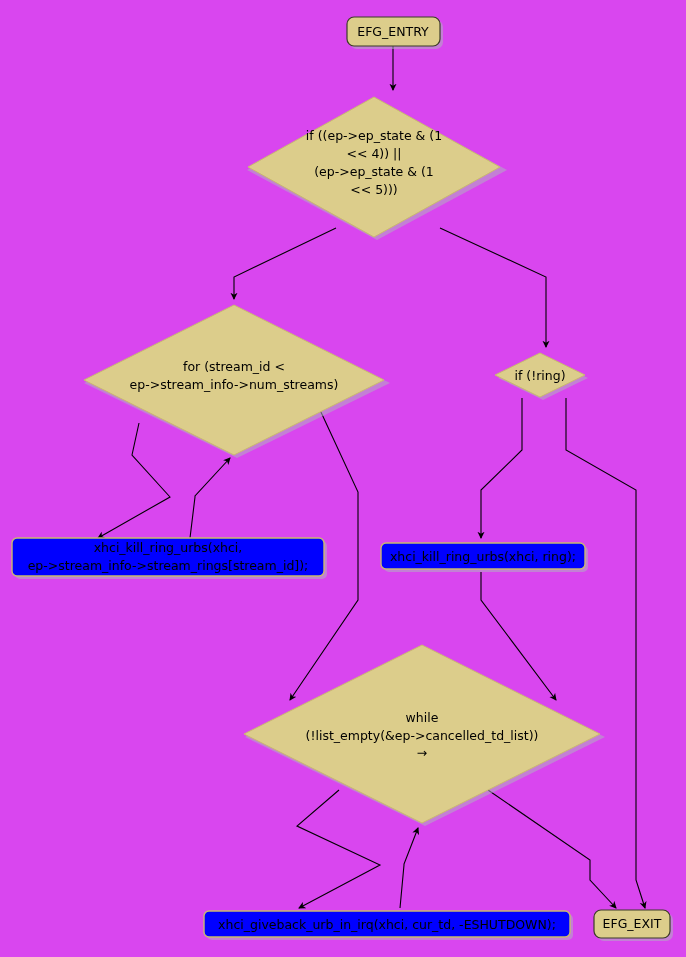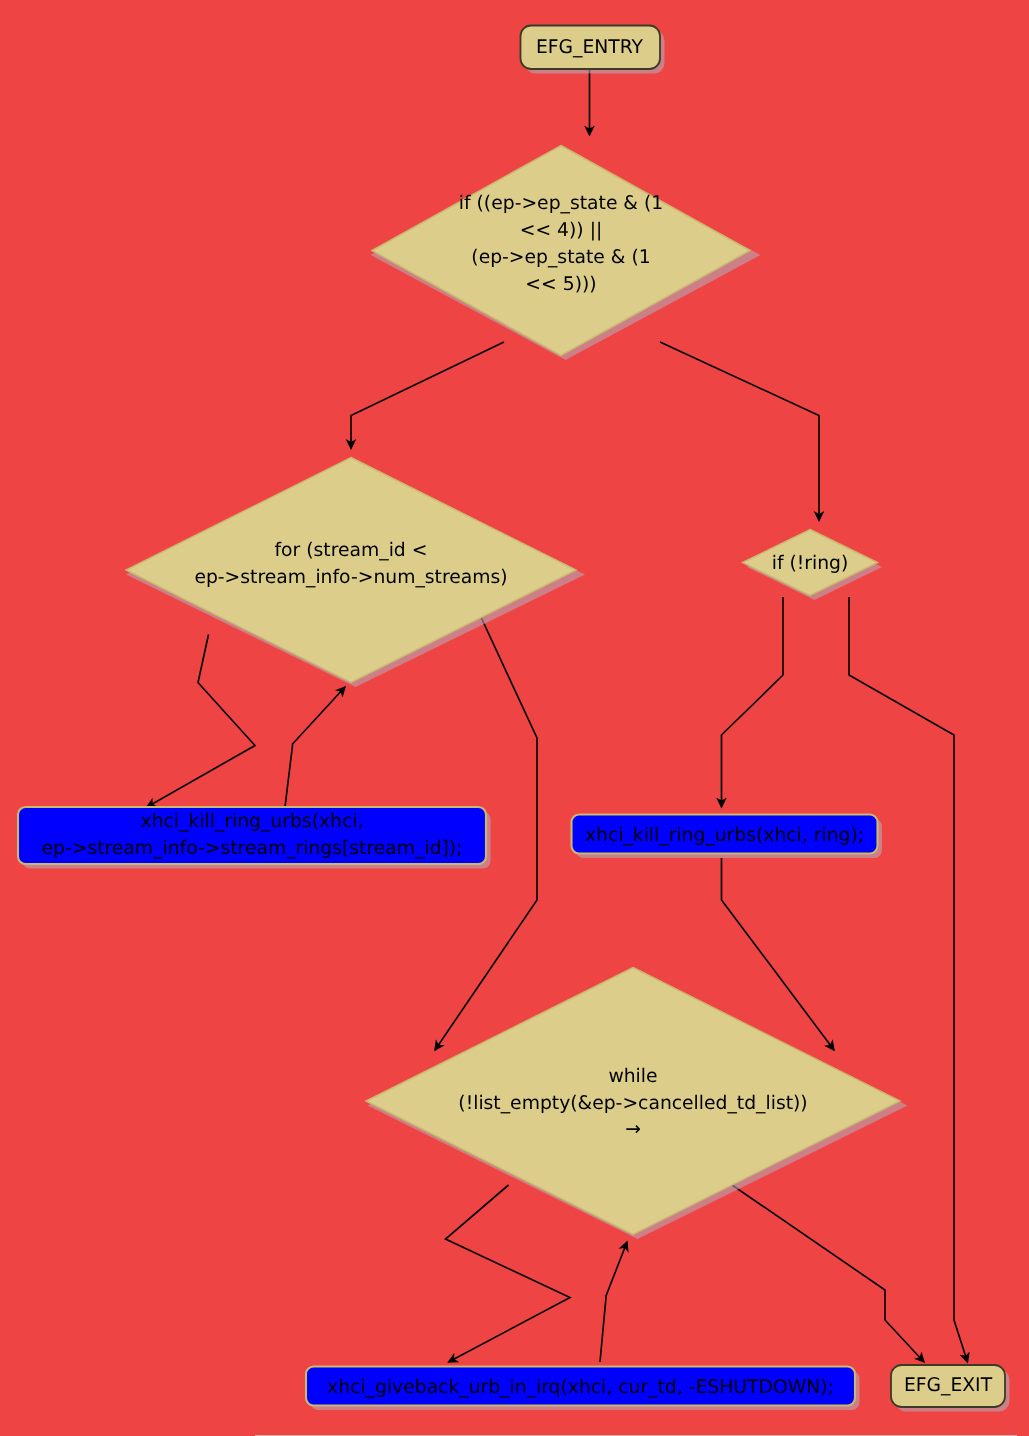--- a/index.html
+++ b/index.html
@@ -10,21 +10,21 @@
   body {
     width: 686px;
     height: 957px;
     overflow: hidden;
     font-family: "DejaVu Sans", sans-serif;
   }
   #diagram-root {
     position: relative;
     width: 686px;
     height: 957px;
-    background: #ef4444;
+    background: #d946ef;
   }
   svg#cfg {
     display: block;
     width: 686px;
     height: 957px;
   }
   .node-text {
     font-family: "DejaVu Sans", sans-serif;
     font-size: 12.5px;
     fill: #000000;

